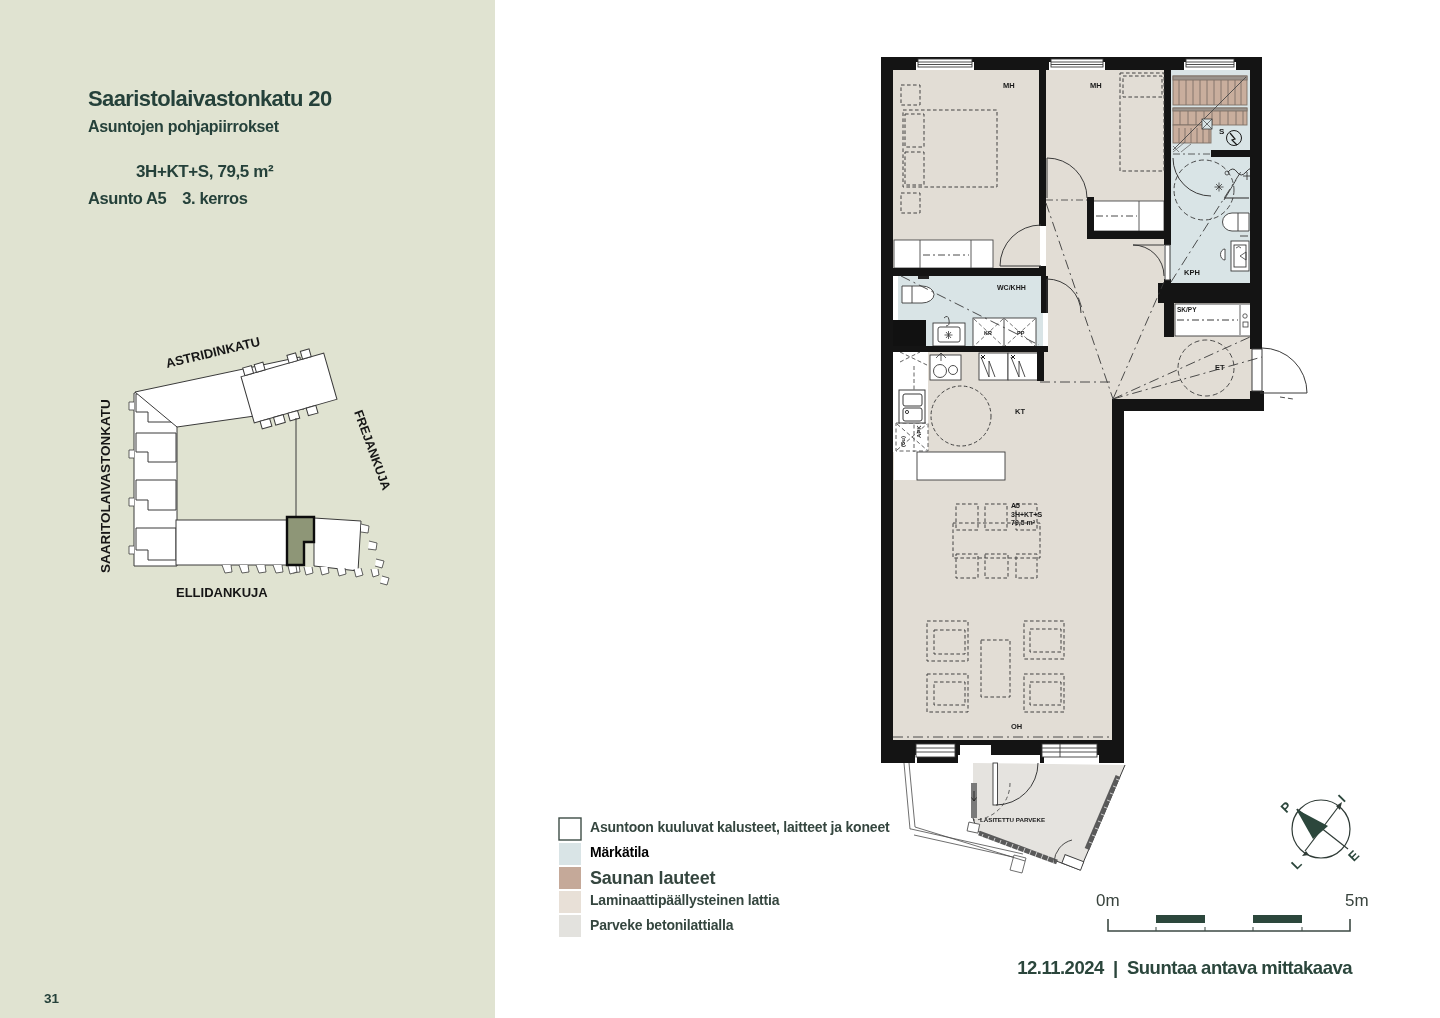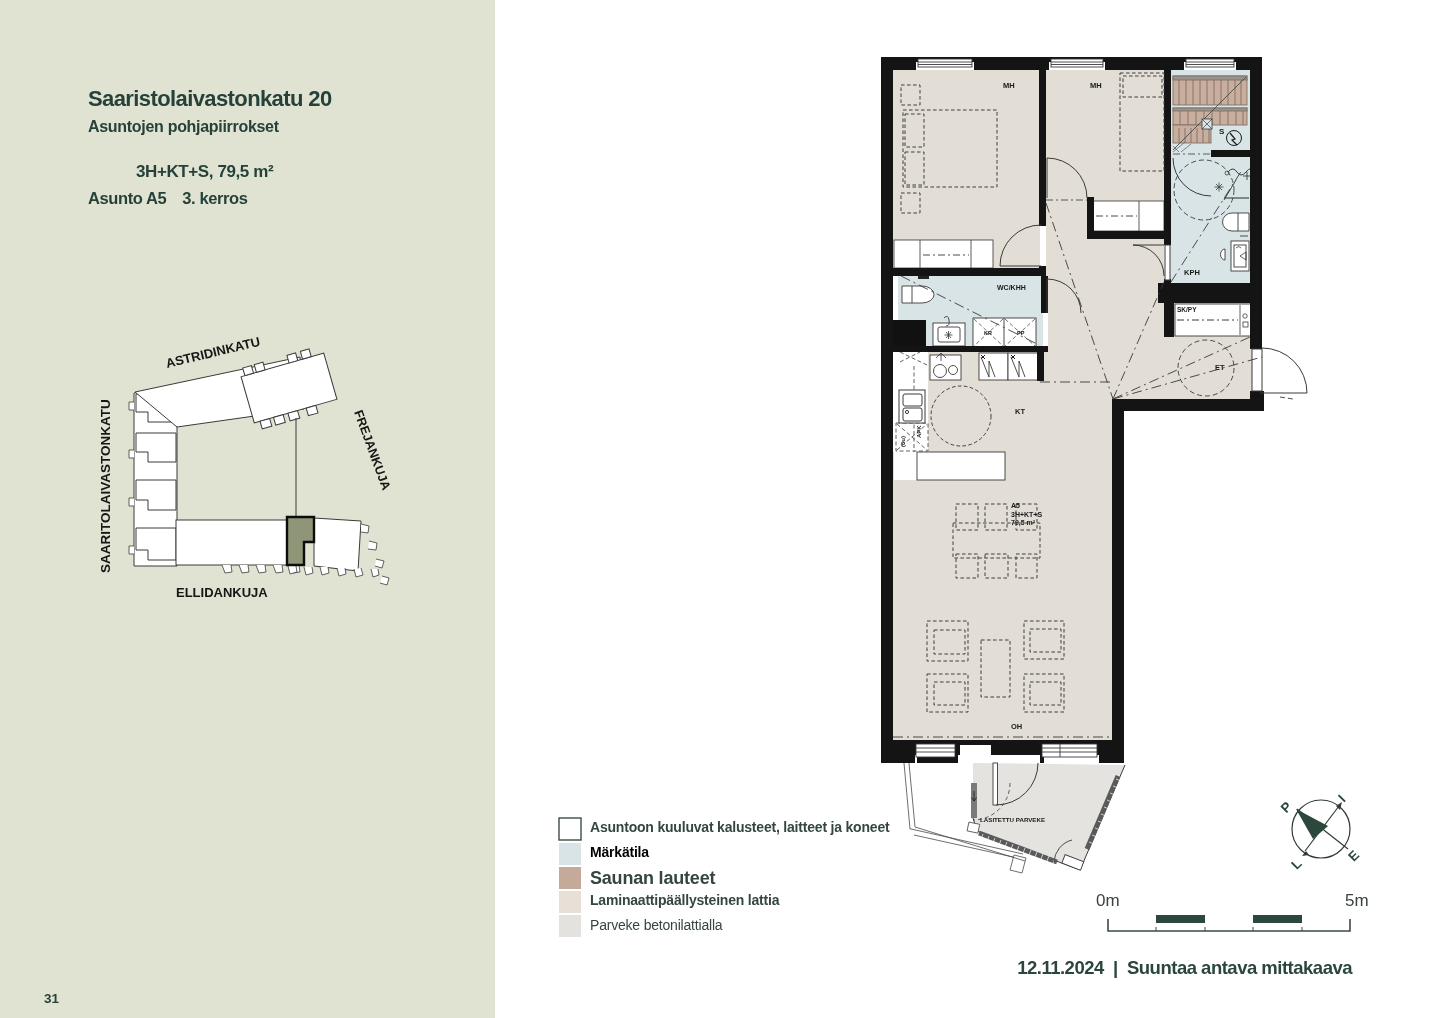--- a/index.html
+++ b/index.html
@@ -20,21 +20,21 @@
 <div class="t" style="left:88px;top:162px;font-size:17px;font-weight:bold;letter-spacing:-0.4px;margin-left:48px;">3H+KT+S, 79,5 m²</div>
 
 <div class="t" style="left:88px;top:189px;font-size:16.5px;font-weight:bold;letter-spacing:-0.4px;">Asunto A5<span style="display:inline-block;width:16px;"></span>3. kerros</div>
 
 <div class="t" style="left:44px;top:959px;font-size:13.5px;font-weight:bold;margin-top:32px;">31</div>
 
 <div class="t" style="left:590px;top:819px;font-size:14px;font-weight:bold;letter-spacing:-0.2px;color:#35463f;">Asuntoon kuuluvat kalusteet, laitteet ja koneet</div>
 <div class="t" style="left:590px;top:844px;font-size:14px;font-weight:bold;letter-spacing:-0.2px;color:#000000;">Märkätila</div>
 <div class="t" style="left:590px;top:868px;font-size:18px;font-weight:bold;letter-spacing:-0.2px;color:#35463f;">Saunan lauteet</div>
 <div class="t" style="left:590px;top:892px;font-size:14px;font-weight:bold;letter-spacing:-0.2px;color:#35463f;">Laminaattipäällysteinen lattia</div>
-<div class="t" style="left:590px;top:917px;font-size:14px;font-weight:normal;letter-spacing:-0.2px;color:#35463f;">Parveke betonilattialla</div>
+<div class="t" style="left:590px;top:917px;font-size:14px;font-weight:bold;letter-spacing:-0.2px;color:#35463f;">Parveke betonilattialla</div>
 
 <div class="t" style="right:88px;top:957px;font-size:18.5px;font-weight:bold;letter-spacing:-0.5px;color:#2b463c;white-space:nowrap;">12.11.2024&nbsp; | &nbsp;Suuntaa antava mittakaava</div>
 
 <div class="t" style="left:1096px;top:891px;font-size:17px;color:#38433d;">0m</div>
 <div class="t" style="left:1337px;top:891px;font-size:17px;color:#38433d;margin-left:8px;">5m</div>
 
 <svg id="gfx" width="1440" height="1018" viewBox="0 0 1440 1018" style="position:absolute;left:0;top:0;">
 
 <g id="sitemap" fill="none" stroke="#3a3a3a" stroke-width="1">
 

